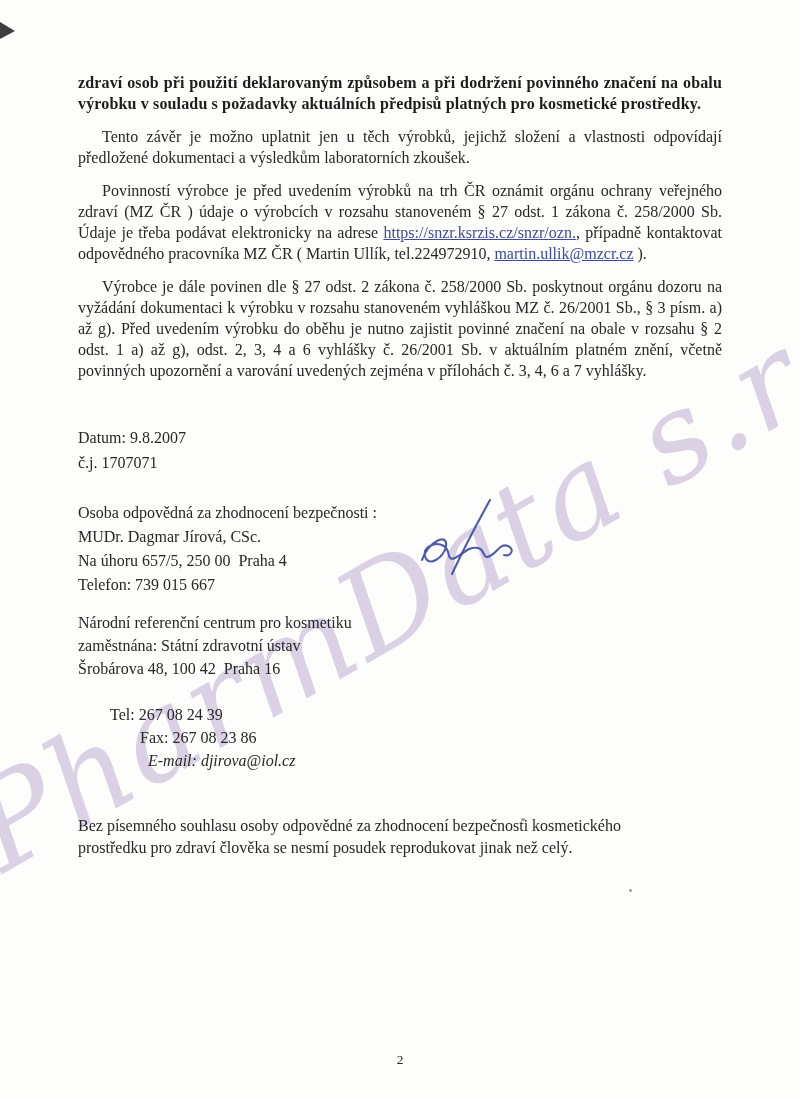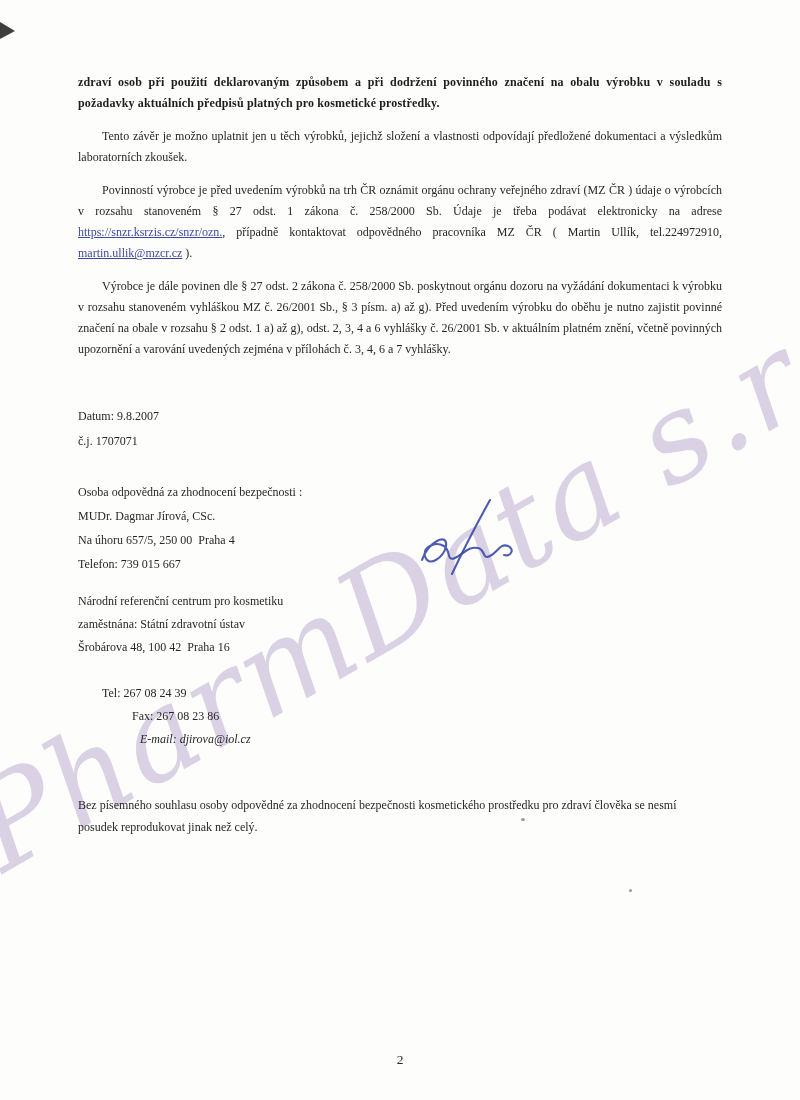--- a/index.html
+++ b/index.html
@@ -9,21 +9,21 @@
     width:800px; height:1100px;
     margin:0 auto;
     background:#fdfdfb;
     overflow:hidden;
     font-family:"Liberation Serif","DejaVu Serif",serif;
     color:#272727;
   }
   .content {
     position:relative; z-index:2;
     padding:72px 78px 0 78px;
-    font-size:12px; line-height:21px;
+    font-size:16px; line-height:21px;
   }
   .para { text-align:justify; margin-bottom:9px; }
   .para.indent { text-indent:24px;margin-top:12px; }
   .para.bold { font-weight:bold; letter-spacing:0.15px; color:#1d1d1d; }
   .doclink { color:#3d4a9c; text-decoration:underline; cursor:pointer; }
   .meta-block { margin-top:44px; }
   .meta-line { line-height:25px; white-space:pre-wrap; }
   .resp-block { margin-top:26px; }
   .resp-line { line-height:24px; white-space:pre-wrap; }
   .emp-block { margin-top:14px; }

